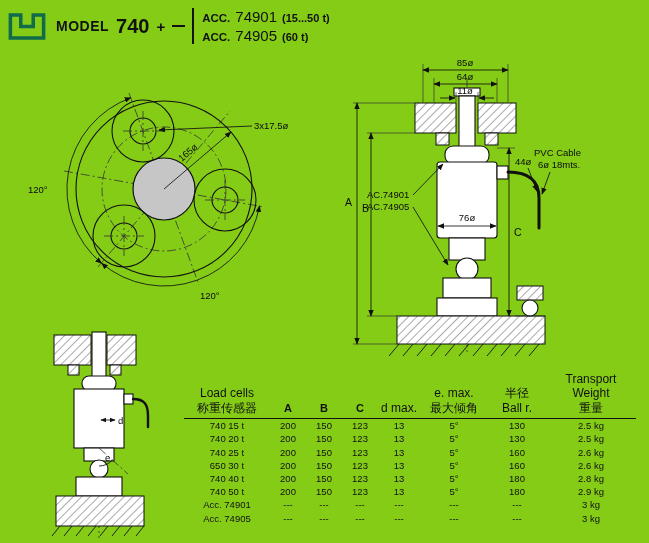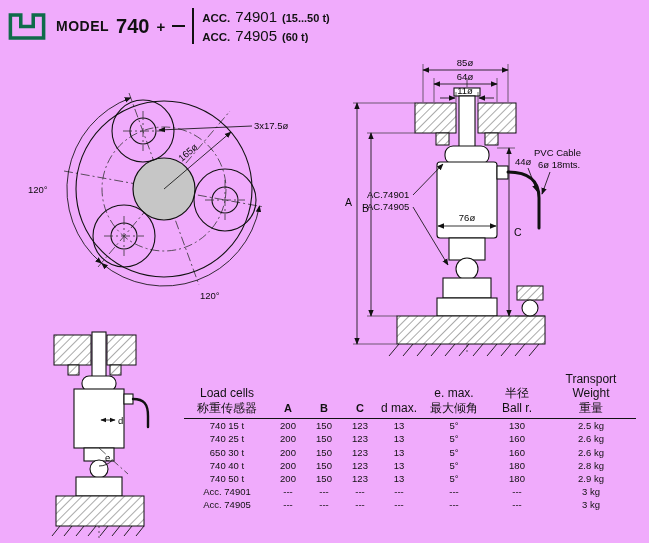--- a/index.html
+++ b/index.html
@@ -1,17 +1,17 @@
 <!DOCTYPE html>
 <html><head>
 <meta charset="utf-8">
 <style>
   *{margin:0;padding:0;box-sizing:border-box;}
   html,body{background:#fff;}
-  .page{position:relative;width:649px;height:543px;background:#f0abfc;overflow:hidden;
+  .page{position:relative;width:649px;height:543px;background:#84cc16;overflow:hidden;
         font-family:"Liberation Sans",sans-serif;color:#111;}
   .abs{position:absolute;}
 
   
   .header{position:absolute;left:8px;top:8px;display:flex;align-items:center;gap:10px;}
   .logo svg{display:block;}
   .title{display:flex;align-items:center;gap:7px;}
   .model-label{font-size:14px;font-weight:bold;letter-spacing:.5px;}
   .model-number{font-size:20px;font-weight:bold;text-align:right;}
   .plus{font-size:15px;font-weight:bold;}
@@ -285,20 +285,30 @@
             <td>740 15 t</td>
             <td>200</td>
             <td>150</td>
             <td>123</td>
             <td>13</td>
             <td>5°</td>
             <td>130</td>
             <td>2.5 kg</td>
           </tr>
           <tr>
+            <td>740 20 t</td>
+            <td>200</td>
+            <td>150</td>
+            <td>123</td>
+            <td>13</td>
+            <td>5°</td>
+            <td>130</td>
+            <td>2.5 kg</td>
+          </tr>
+          <tr>
             <td>740 25 t</td>
             <td>200</td>
             <td>150</td>
             <td>123</td>
             <td>13</td>
             <td>5°</td>
             <td>160</td>
             <td>2.6 kg</td>
           </tr>
           <tr>

